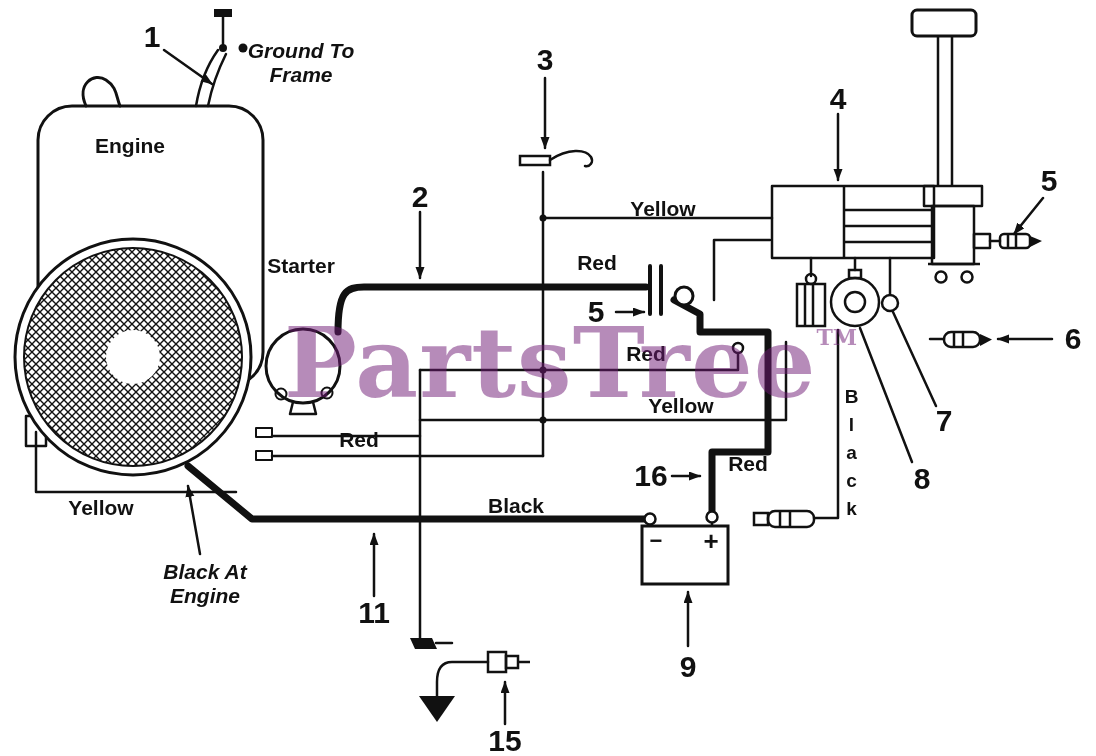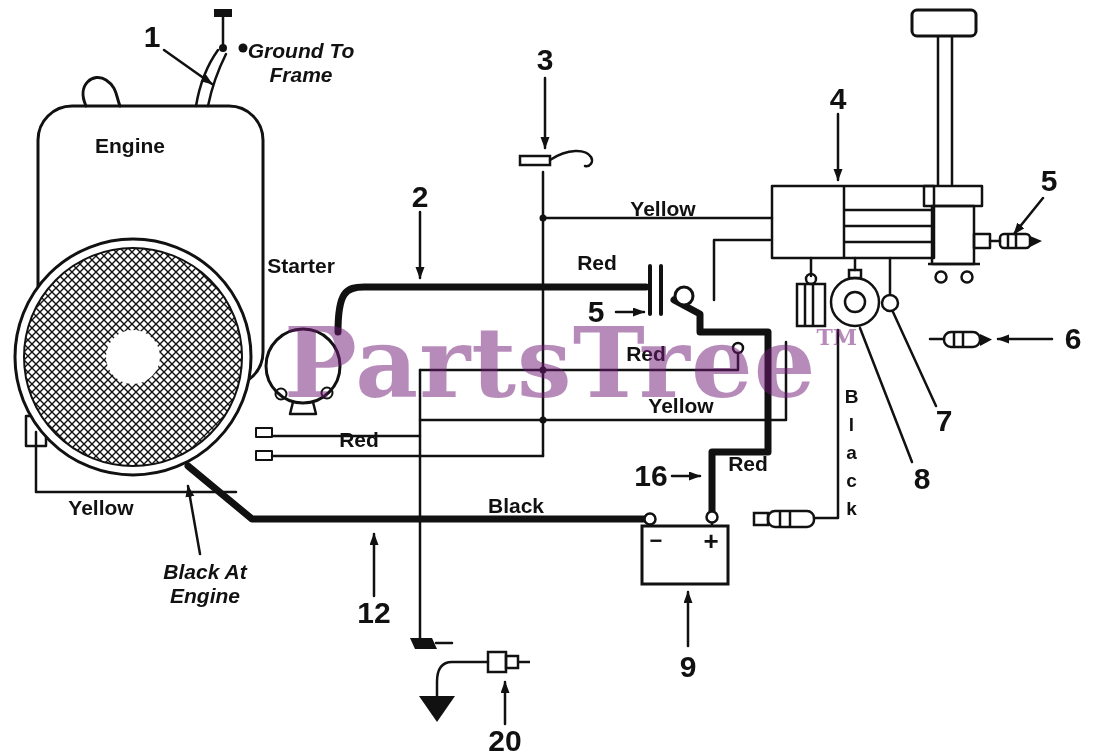--- a/index.html
+++ b/index.html
@@ -208,20 +208,20 @@
   <div class="callout" style="left:420px;top:182px;">2</div>
   <div class="callout" style="left:545px;top:45px;">3</div>
   <div class="callout" style="left:838px;top:84px;">4</div>
   <div class="callout" style="left:1049px;top:166px;">5</div>
   <div class="callout" style="left:1073px;top:324px;">6</div>
   <div class="callout" style="left:944px;top:406px;">7</div>
   <div class="callout" style="left:922px;top:464px;">8</div>
   <div class="callout" style="left:688px;top:652px;">9</div>
   <div class="callout" style="left:651px;top:461px;">16</div>
   <div class="callout" style="left:596px;top:297px;">5</div>
-  <div class="callout" style="left:505px;top:726px;">20</div>
-  <div class="callout" style="left:374px;top:598px;">12</div>
+  <div class="callout" style="left:505px;top:726px;">15</div>
+  <div class="callout" style="left:374px;top:598px;">11</div>
 
   <div class="watermark">
     <span>PartsTree</span><span class="tm">TM</span>
   </div>
 
 </div>
 
 </body></html>

